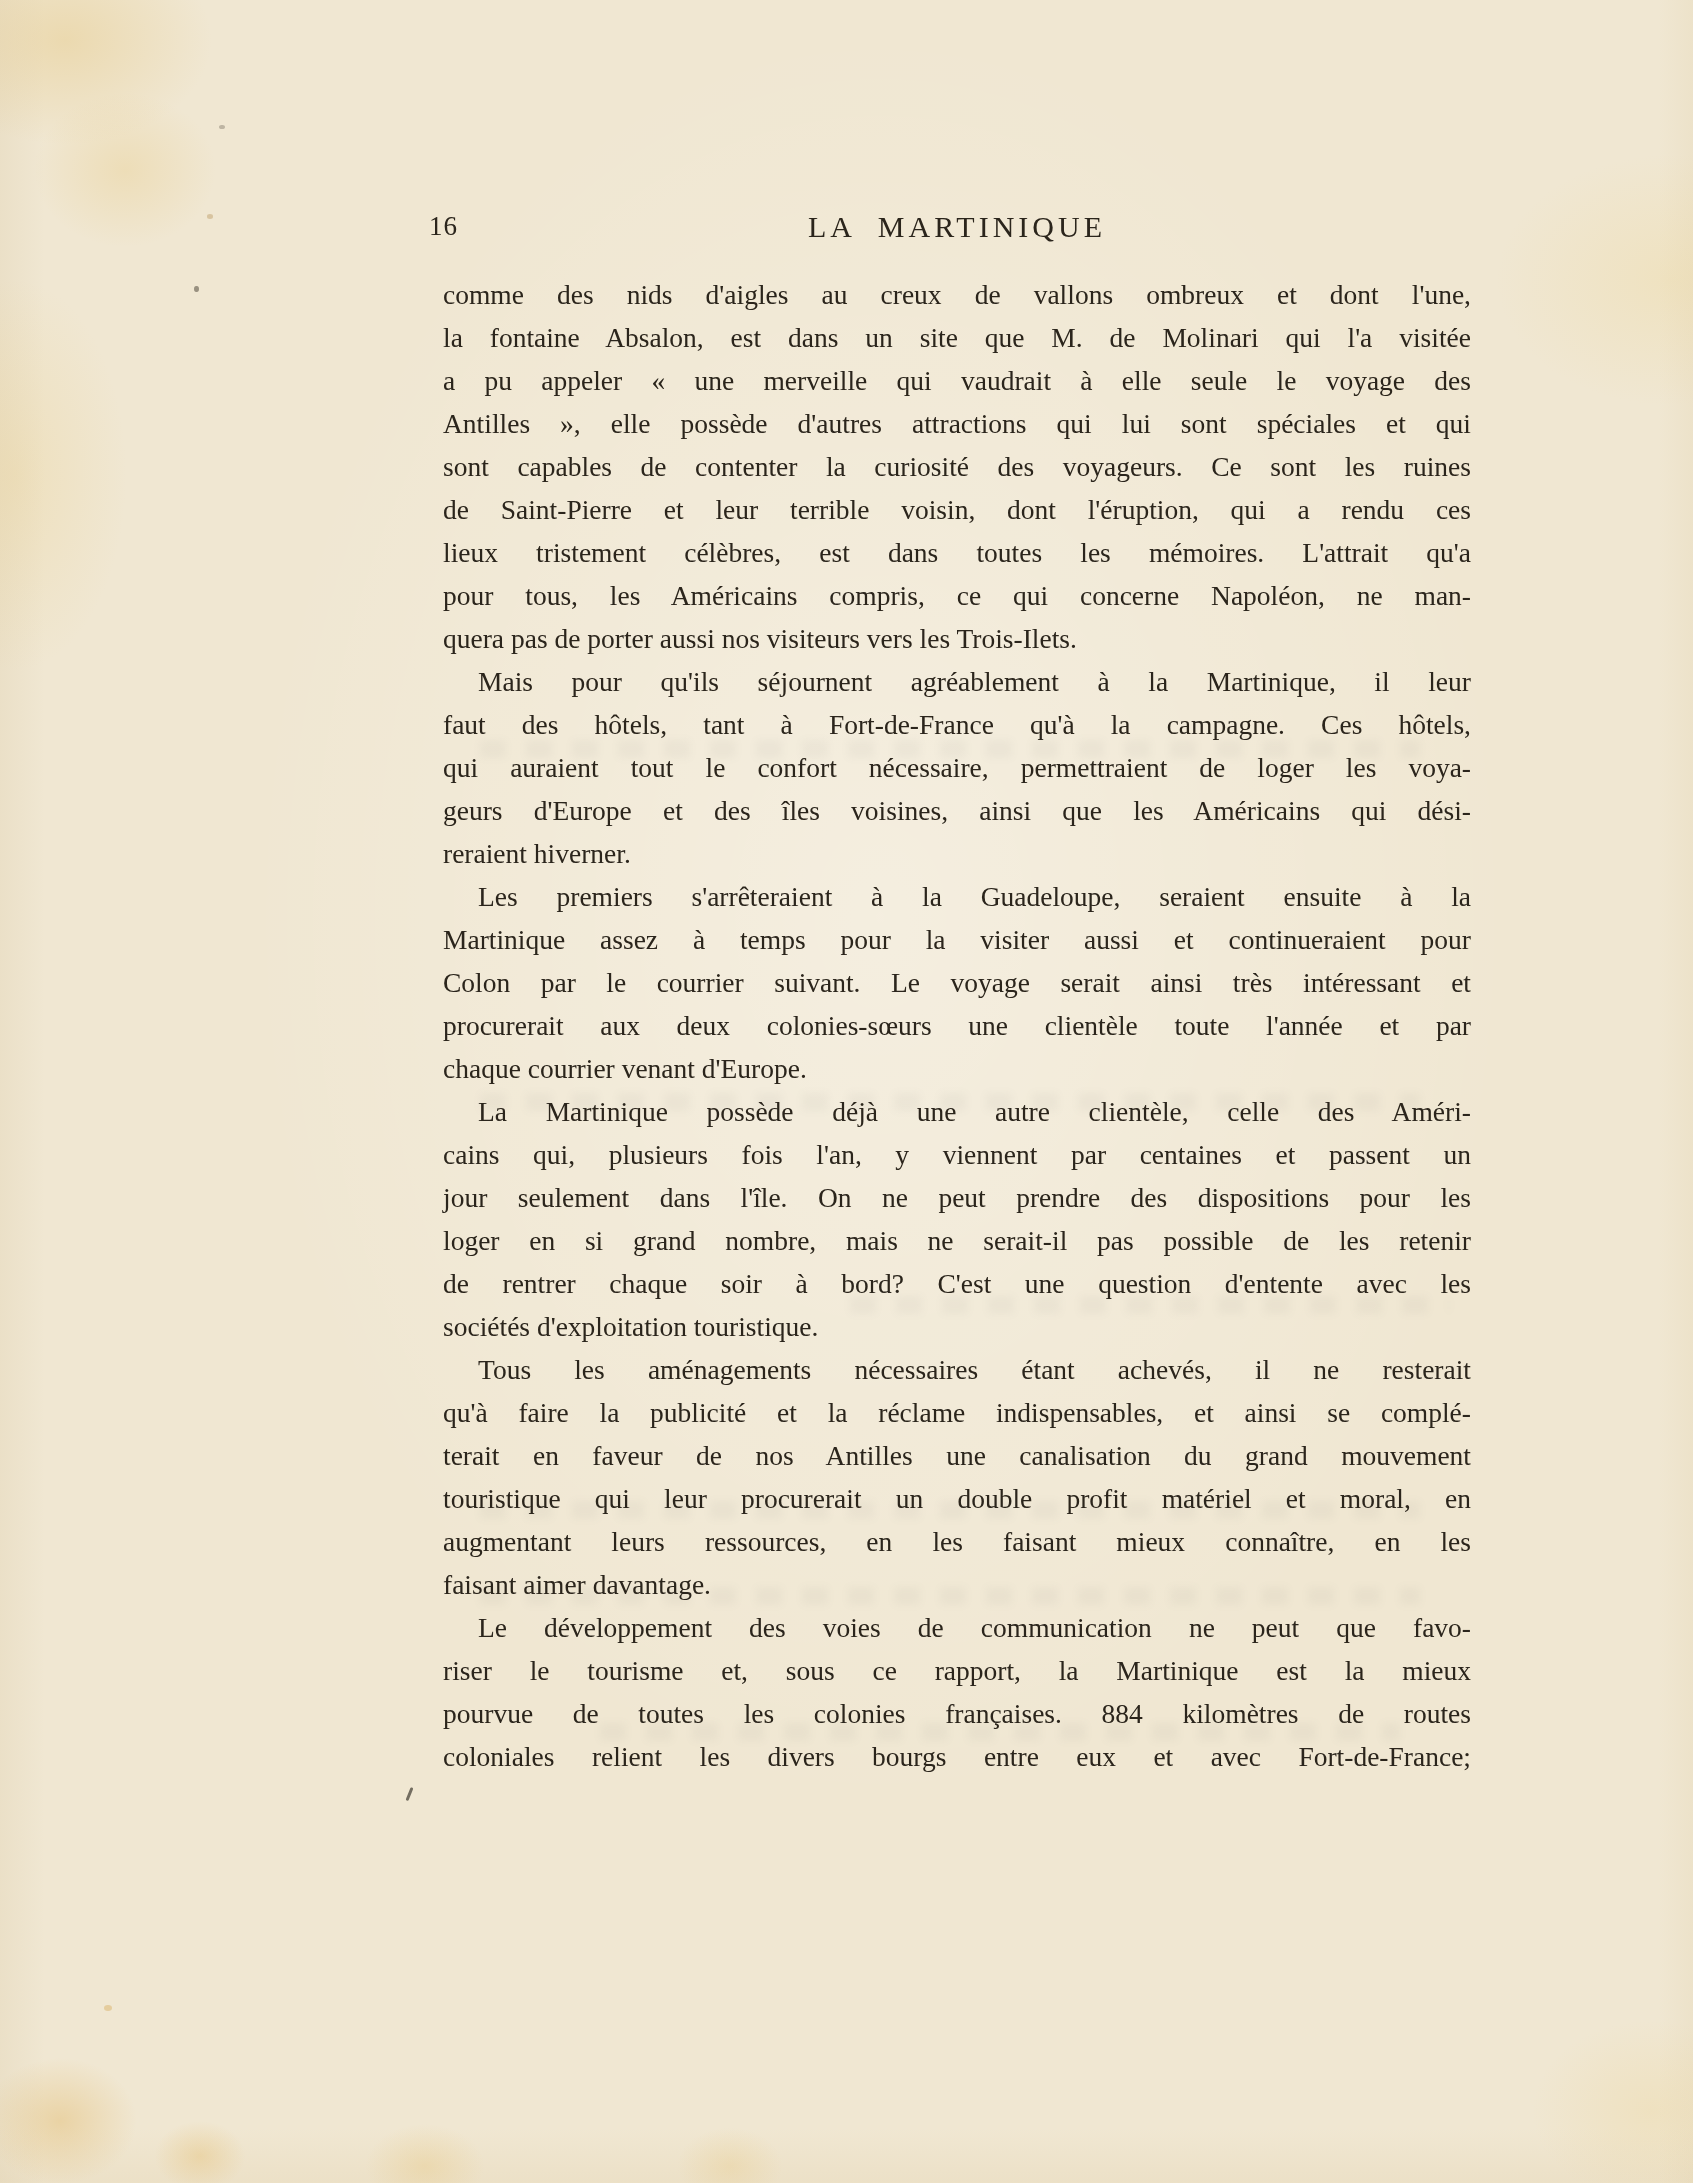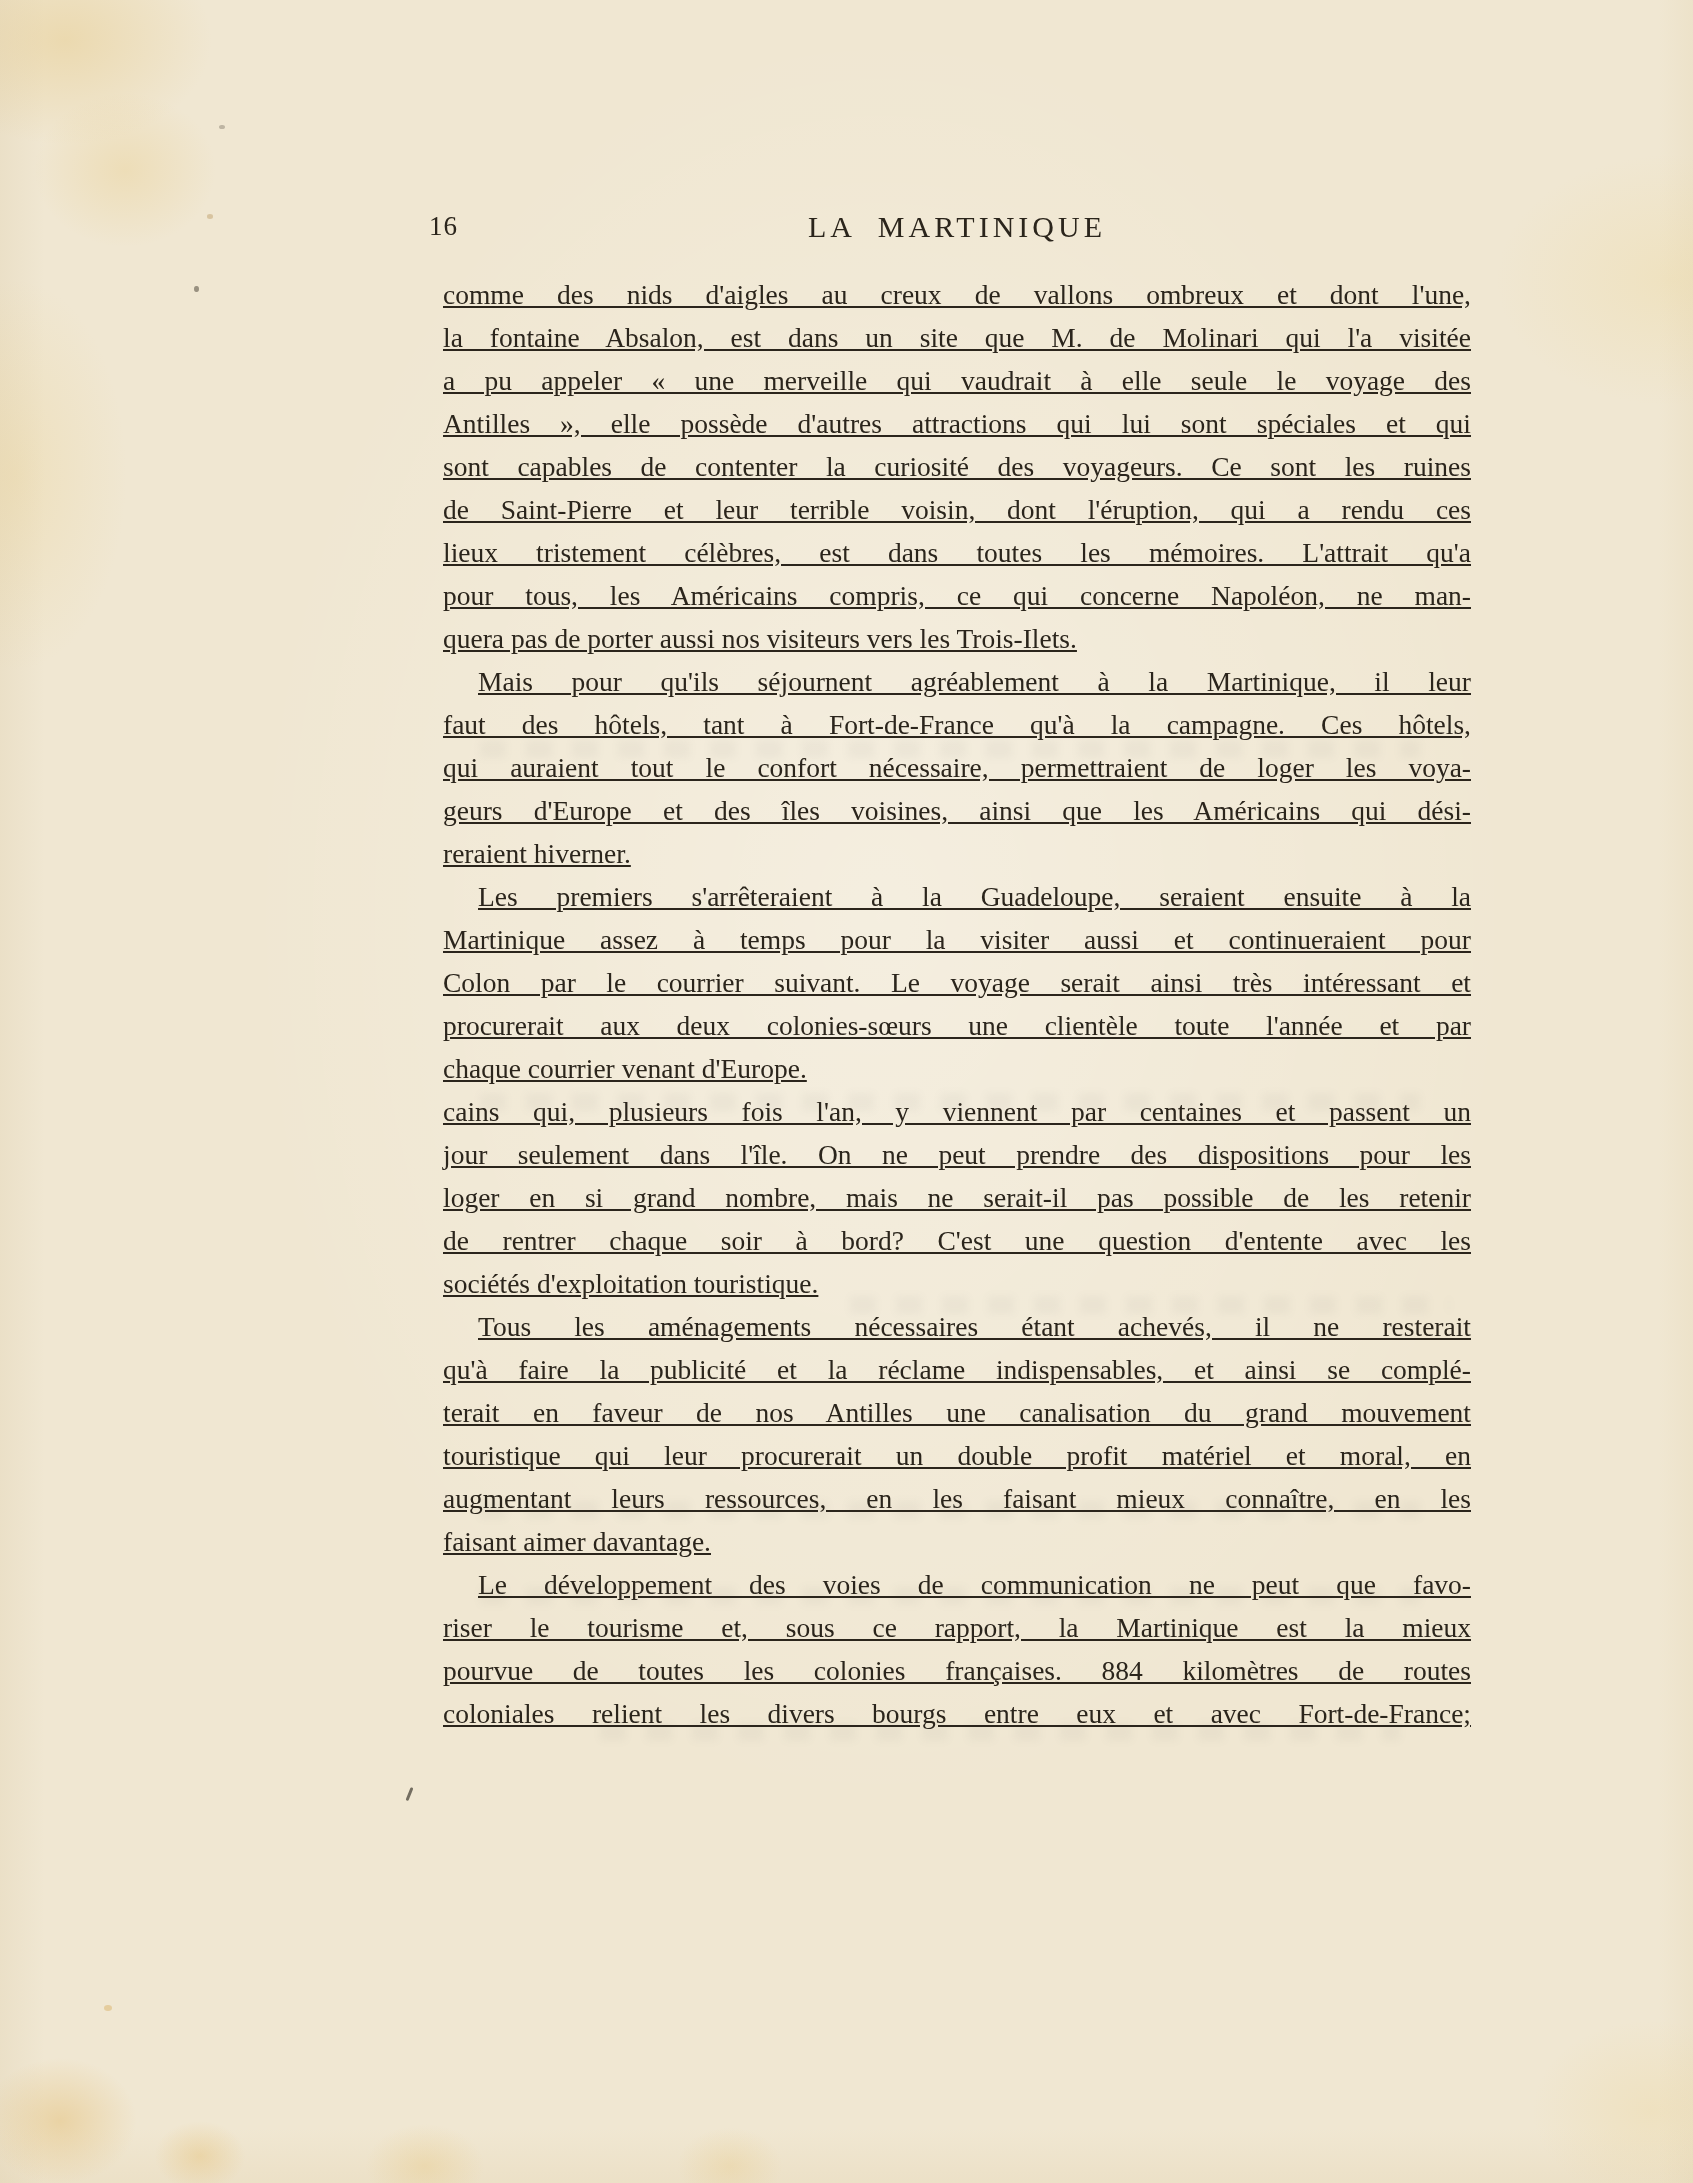--- a/index.html
+++ b/index.html
@@ -57,21 +57,21 @@
 
   
   .text-block {
     position: absolute;
     left: 443px;
     top: 273px;
     width: 1028px;
     font-size: 27.5px;
     line-height: 43px;
   }
-  .paragraph { margin: 0; text-decoration: underline; }
+  .paragraph { margin: 0; }
   .line {
     text-align: justify;
     text-align-last: justify;
   }
   .line.last { text-align-last: left; }
   .paragraph.indent .line.first { padding-left: 35px; }
 
   
   .bleed {
     position: absolute;
@@ -142,20 +142,21 @@
         <div class="line last">reraient hiverner.</div>
       </div>
       <div class="paragraph indent">
         <div class="line first">Les premiers s'arrêteraient à la Guadeloupe, seraient ensuite à la</div>
         <div class="line">Martinique assez à temps pour la visiter aussi et continueraient pour</div>
         <div class="line">Colon par le courrier suivant. Le voyage serait ainsi très intéressant et</div>
         <div class="line">procurerait aux deux colonies-sœurs une clientèle toute l'année et par</div>
         <div class="line last">chaque courrier venant d'Europe.</div>
       </div>
       <div class="paragraph indent">
+        <div class="line first">La Martinique possède déjà une autre clientèle, celle des Améri-</div>
         <div class="line">cains qui, plusieurs fois l'an, y viennent par centaines et passent un</div>
         <div class="line">jour seulement dans l'île. On ne peut prendre des dispositions pour les</div>
         <div class="line">loger en si grand nombre, mais ne serait-il pas possible de les retenir</div>
         <div class="line">de rentrer chaque soir à bord? C'est une question d'entente avec les</div>
         <div class="line last">sociétés d'exploitation touristique.</div>
       </div>
       <div class="paragraph indent">
         <div class="line first">Tous les aménagements nécessaires étant achevés, il ne resterait</div>
         <div class="line">qu'à faire la publicité et la réclame indispensables, et ainsi se complé-</div>
         <div class="line">terait en faveur de nos Antilles une canalisation du grand mouvement</div>

